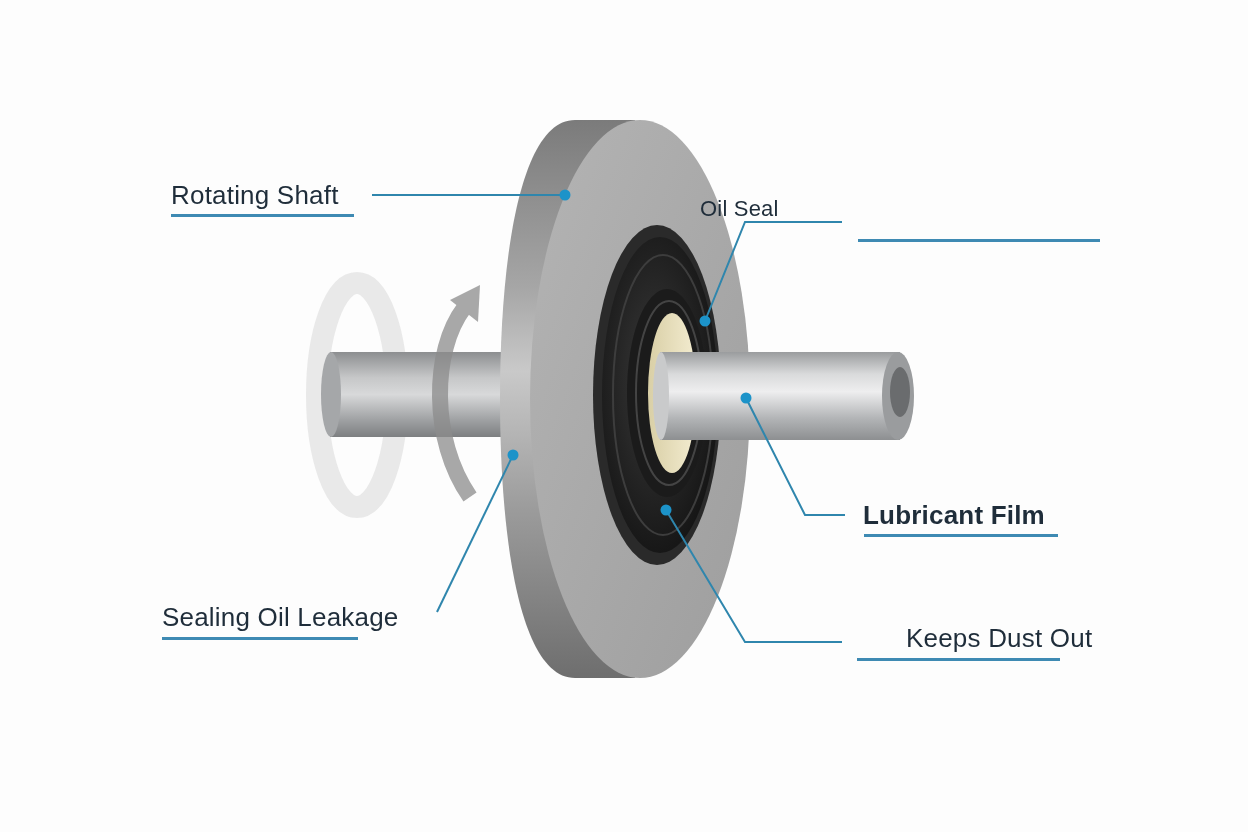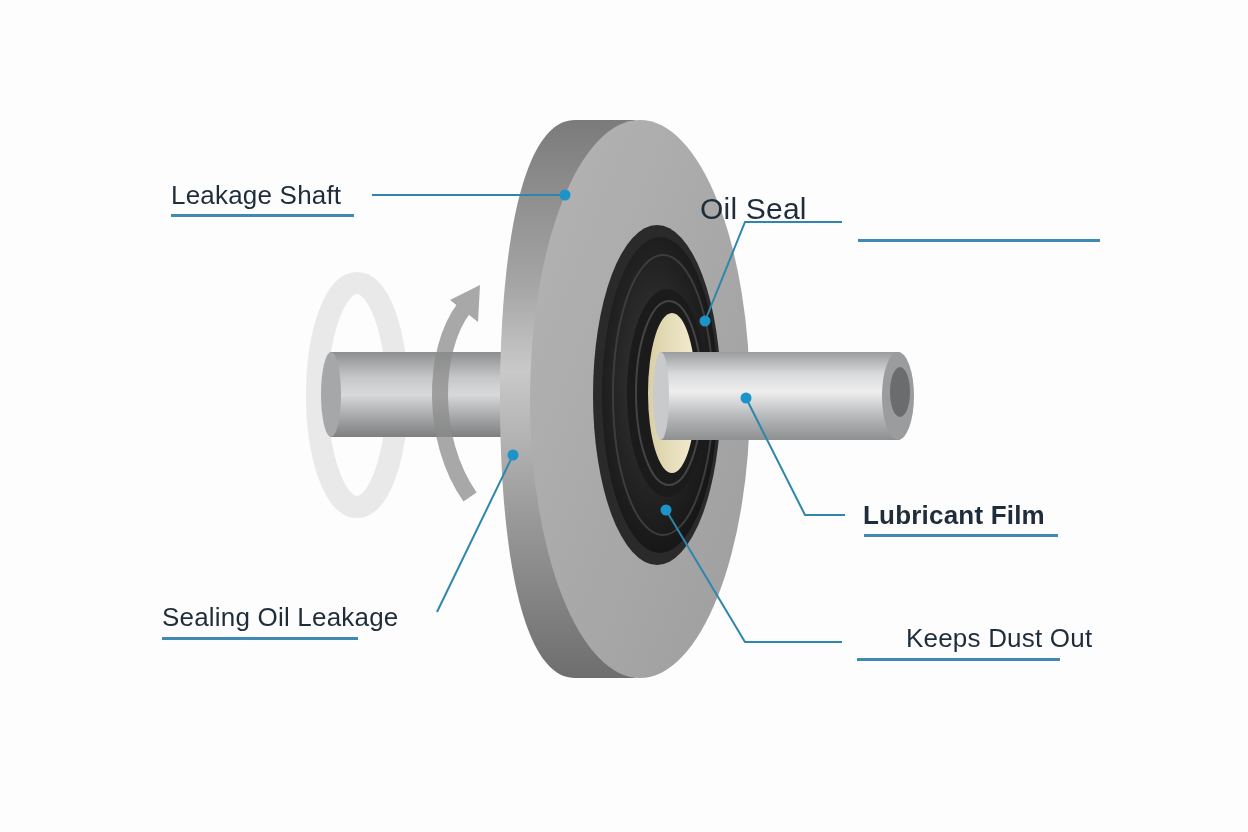--- a/index.html
+++ b/index.html
@@ -17,21 +17,21 @@
     color: #1f2d3a;
     letter-spacing: 0.2px;
     white-space: nowrap;
     line-height: 30px;
   }
   .underline {
     position: absolute;
     height: 3px;
     background: #3e8ab3;
   }
-  .small-label { font-size: 30px; }
+  .small-label { font-size: 22px; }
 </style>
 </head>
 <body>
 
 <div id="stage">
 
   <svg id="diagram" width="1248" height="832" viewBox="0 0 1248 832">
     <defs>
       <linearGradient id="shaftGrad" x1="0" y1="0" x2="0" y2="1">
         <stop offset="0" stop-color="#9a9c9e"></stop>
@@ -117,21 +117,21 @@
 
     <g fill="#1c93c9">
       <circle cx="565" cy="195" r="5.5"></circle>
       <circle cx="705" cy="321" r="5.5"></circle>
       <circle cx="746" cy="398" r="5.5"></circle>
       <circle cx="666" cy="510" r="5.5"></circle>
       <circle cx="513" cy="455" r="5.5"></circle>
     </g>
   </svg>
 
-  <div class="label" style="left:171px;top:180px;">Leakage Shaft</div>
+  <div class="label" style="left:171px;top:180px;">Rotating Shaft</div>
   <div class="underline" style="left:171px;top:214px;width:183px;"></div>
 
   <div class="label small-label" style="left:700px;top:194px;">Oil Seal</div>
 
   <div class="underline" style="left:858px;top:239px;width:242px;"></div>
 
   <div class="label" style="left:863px;top:500px;font-weight:bold;">Lubricant Film</div>
   <div class="underline" style="left:864px;top:534px;width:194px;"></div>
 
   <div class="label" style="left:906px;top:623px;">Keeps Dust Out</div>

